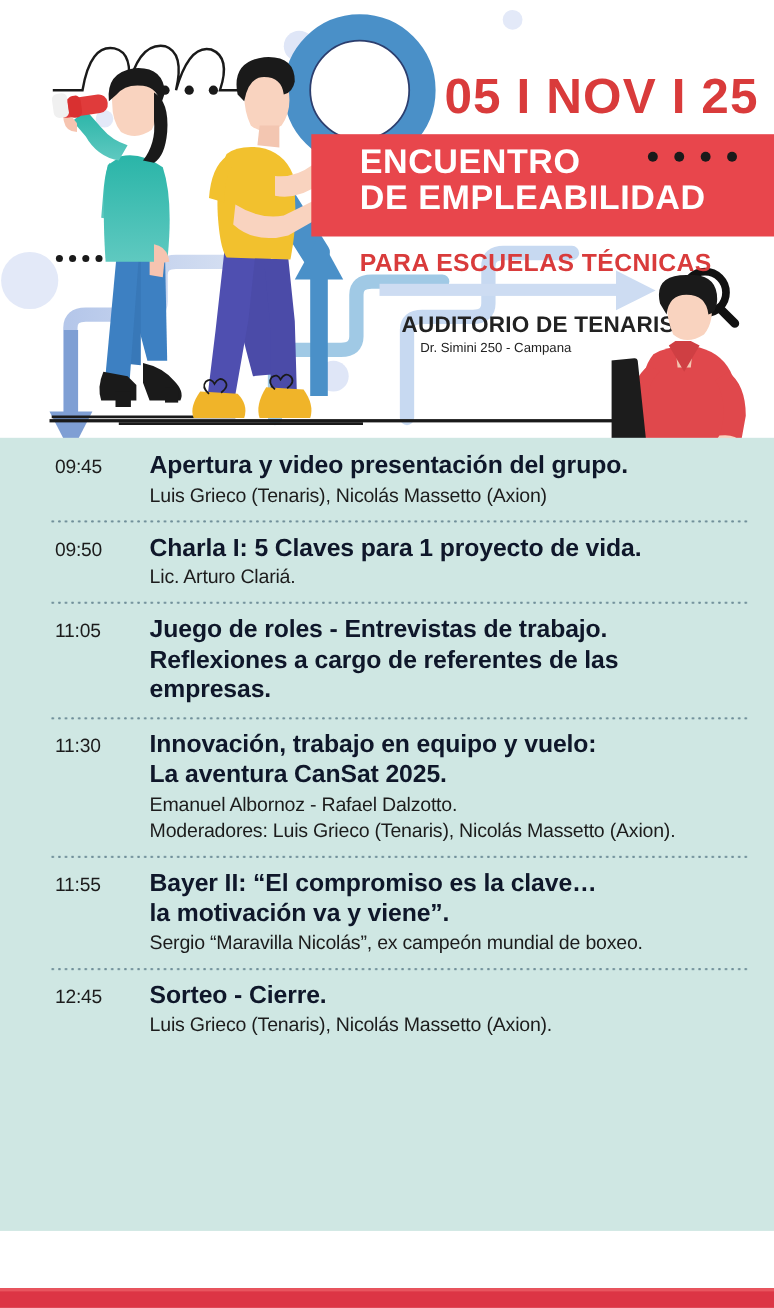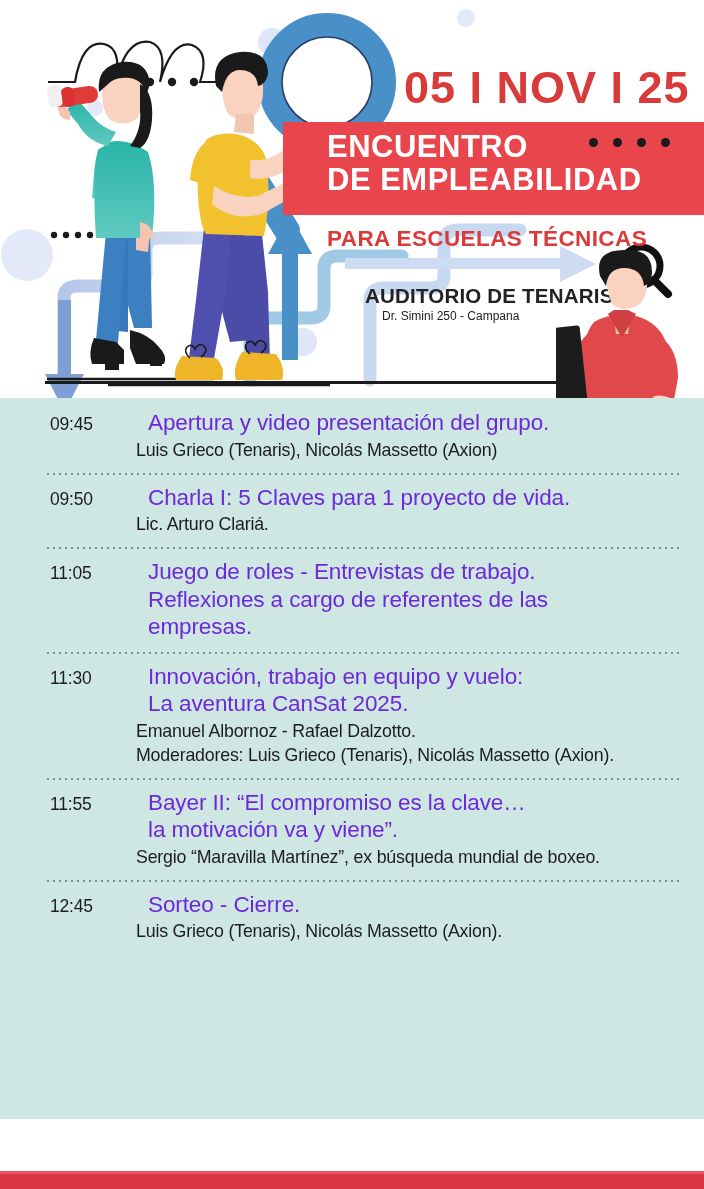--- a/index.html
+++ b/index.html
@@ -73,22 +73,22 @@
     background-image:radial-gradient(circle, #6f8e99 1px, transparent 1.2px);
     background-size:6px 2px; background-repeat:repeat-x;
   }
   .row-inner { display:flex; align-items:flex-start; padding-left:50px; padding-right:10px; }
   .time {
     flex:0 0 86px; font-size:17.5px; color:#1c1c1c; letter-spacing:-0.2px;
     padding-top:5px; font-weight:400;
   }
   .row-body { flex:1 1 auto; }
   .row-title {
-    color:#6d28d9; font-size:22.5px; line-height:27.5px; font-weight:400;
-    letter-spacing:-0.1px; white-space:pre-line;margin-left:12px;
+    color:#0f172a; font-size:22.5px; line-height:27.5px; font-weight:700;
+    letter-spacing:-0.1px; white-space:pre-line;
   }
   .row-speakers {
     color:#1c1c1c; font-size:17.8px; line-height:24px; font-weight:400;
     letter-spacing:-0.2px; white-space:pre-line; margin-top:1px;
   }
 
   
   .bottom-bar { position:absolute; left:0; top:1171px; width:704px; height:18px; background:#dc3545; }
   .bottom-bar-hi { position:absolute; left:0; top:0; width:704px; height:3px; background:#e8555f; }
 </style>
@@ -332,21 +332,21 @@
           </div>
         </div>
       </div>
 
       <div class="row">
         <div class="row-inner">
           <div class="time">11:55</div>
           <div class="row-body">
             <div class="row-title">Bayer II: “El compromiso es la clave…
 la motivación va y viene”.</div>
-            <div class="row-speakers">Sergio “Maravilla Martínez”, ex búsqueda mundial de boxeo.</div>
+            <div class="row-speakers">Sergio “Maravilla Nicolás”, ex campeón mundial de boxeo.</div>
           </div>
         </div>
       </div>
 
       <div class="row">
         <div class="row-inner">
           <div class="time">12:45</div>
           <div class="row-body">
             <div class="row-title">Sorteo - Cierre.</div>
             <div class="row-speakers">Luis Grieco (Tenaris), Nicolás Massetto (Axion).</div>

